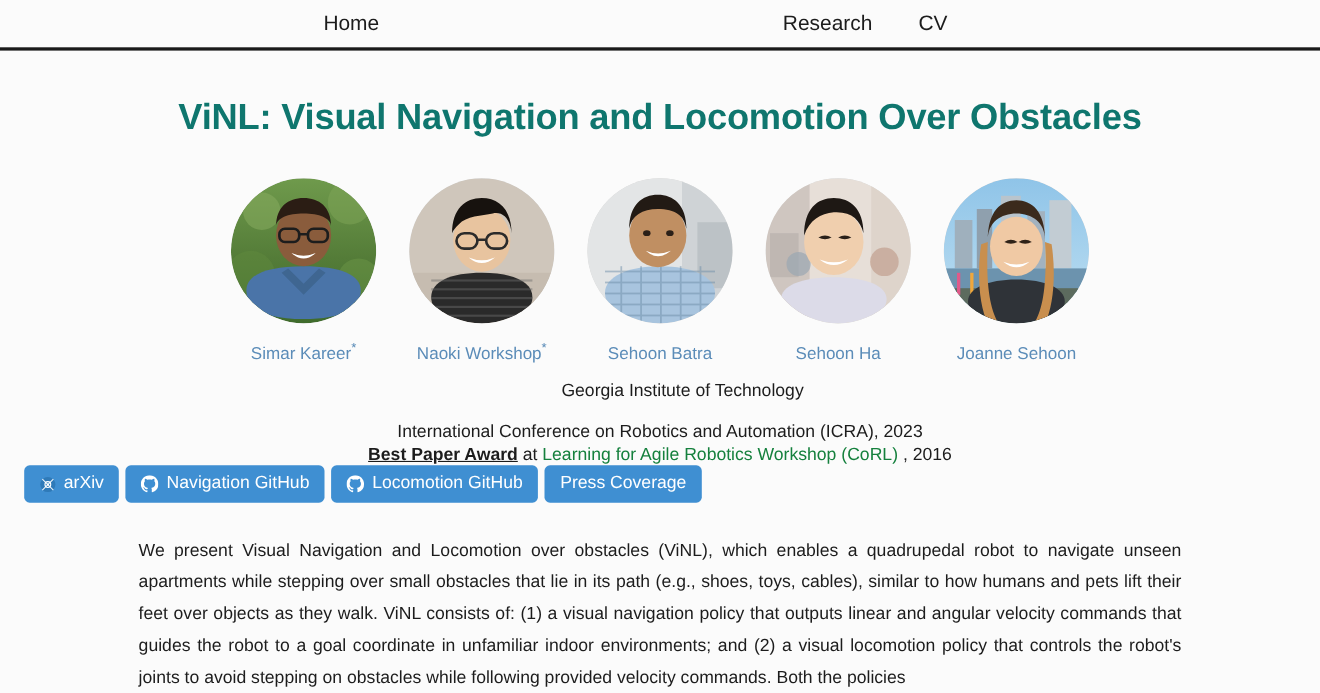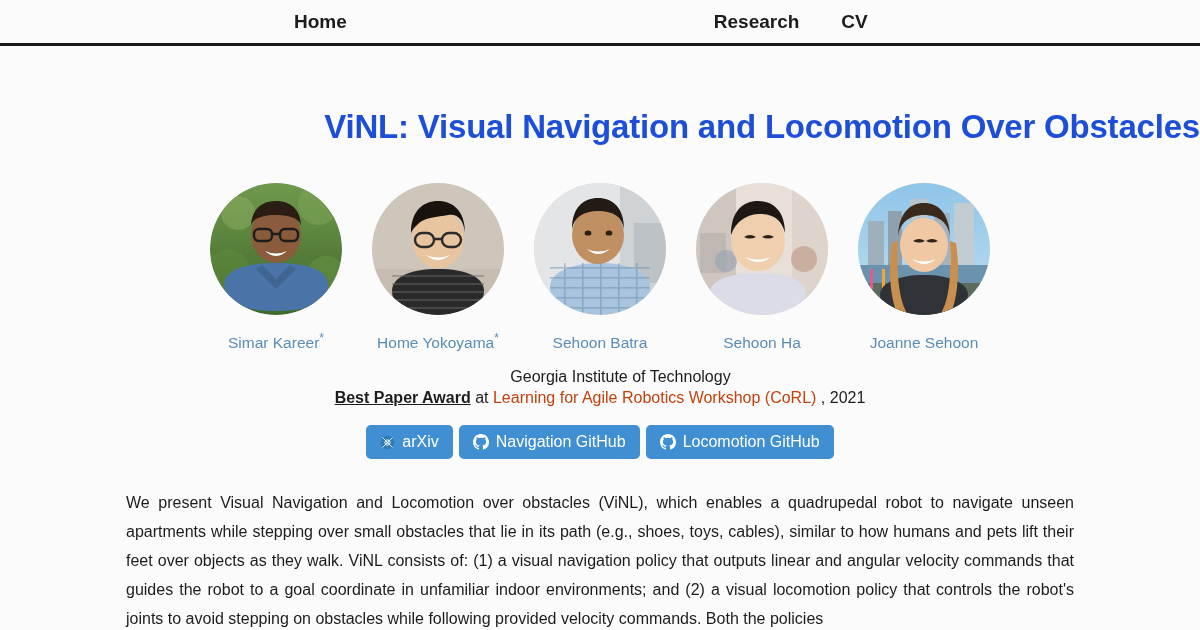--- a/index.html
+++ b/index.html
@@ -25,36 +25,35 @@
     display: flex;
     align-items: center;
   }
   .nav-link {
     font-size: 19px;
     color: #1c1c1c;
     text-decoration: none;
     line-height: 1;
     cursor: pointer;
     white-space: nowrap;
-    font-weight: bold;
   }
   .nav-home     { margin-left: 294px; }
   .nav-research { margin-left: 367px; }
   .nav-cv       { margin-left: 42px; }
 
   
   .page { padding-top: 0; }
 
   .title {
     margin: 0;
-    padding-top: 62px;
-    text-align: right;
+    padding-top: 41px;
+    text-align: center;
     font-size: 33px;
     font-weight: bold;
-    color: #1d4ed8;
+    color: #0f766e;
     letter-spacing: -0.2px;
   }
 
   
   .authors {
     margin-top: 37px;
     display: flex;
     justify-content: center;
     align-items: center;
     gap: 27px;
@@ -101,31 +100,31 @@
     margin-top: 19px;
   }
   .award {
     text-align: center;
     font-size: 16px;
     color: #1c1c1c;
     margin-top: 3px;
   }
   .award b { font-weight: bold; text-decoration: underline; }
   .award a {
-    color: #c2410c;
+    color: #15803d;
     text-decoration: none;
     cursor: pointer;
   }
 
   
   .buttons {
-    margin-top: 18px;
     display: flex;
-    justify-content: center;
+    justify-content: flex-start;
     gap: 6px;
+    padding-left: 22px;
   }
   .btn {
     background: #3f8fd2;
     color: #ffffff;
     border: none;
     border-radius: 5px;
     height: 34px;
     padding: 0 14px;
     font-size: 16px;
     font-family: "Liberation Sans", sans-serif;
@@ -223,21 +222,21 @@
             </g>
             <ellipse cx="66" cy="56" rx="26" ry="29" fill="#e8c49f"></ellipse>
             <path d="M39 50 C39 28 51 18 66 18 C81 18 93 28 93 50 C92 38 86 30 76 32 C66 34 52 34 45 42 C42 45 40 47 39 50Z" fill="#17120e"></path>
             <rect x="43" y="50" width="19" height="14" rx="7" fill="none" stroke="#2b2b2b" stroke-width="2.4"></rect>
             <rect x="70" y="50" width="19" height="14" rx="7" fill="none" stroke="#2b2b2b" stroke-width="2.4"></rect>
             <line x1="62" y1="56" x2="70" y2="56" stroke="#2b2b2b" stroke-width="2.4"></line>
             <path d="M54 72 Q66 82 78 72 Q66 77 54 72Z" fill="#ffffff"></path>
           </g>
         </svg>
       </div>
-      <a class="author-name"><span>Home Yokoyama</span><span class="star">*</span></a>
+      <a class="author-name"><span>Naoki Workshop</span><span class="star">*</span></a>
     </div>
 
     <div class="author">
       <div class="avatar">
         <svg viewBox="0 0 132 132">
           <defs>
               <clipPath id="c3">
                 <circle cx="66" cy="66" r="66"></circle>
               </clipPath>
             </defs>
@@ -330,25 +329,26 @@
             <path d="M54 76 Q66 86 78 76 Q66 81 54 76Z" fill="#ffffff"></path>
           </g>
         </svg>
       </div>
       <a class="author-name"><span>Joanne Sehoon</span><span class="star"></span></a>
     </div>
 
   </div>
 
   <div class="affiliation">Georgia Institute of Technology</div>
+  <div class="venue">International Conference on Robotics and Automation (ICRA), 2023</div>
   <div class="award">
     <b>Best Paper Award</b>
     <span>at</span>
     <a>Learning for Agile Robotics Workshop (CoRL)</a>
-    <span>, 2021</span>
+    <span>, 2016</span>
   </div>
 
   <div class="buttons">
 
     <button class="btn">
       <span class="aicon">
         <svg viewBox="0 0 24 24">
           <circle cx="12" cy="12" r="11" fill="#2f7ab8"></circle>
           <path d="M4 4 L20 20 M20 4 L4 20" stroke="#ffffff" stroke-width="1.6" opacity="0.9"></path>
           <circle cx="12" cy="12" r="4.2" fill="none" stroke="#ffffff" stroke-width="1.6"></circle>
@@ -369,18 +369,21 @@
 
     <button class="btn">
       <span class="gicon">
         <svg viewBox="0 0 16 16">
             <path d="M8 0C3.58 0 0 3.58 0 8c0 3.54 2.29 6.53 5.47 7.59.4.07.55-.17.55-.38 0-.19-.01-.82-.01-1.49-2.01.37-2.53-.49-2.69-.94-.09-.23-.48-.94-.82-1.13-.28-.15-.68-.52-.01-.53.63-.01 1.08.58 1.23.82.72 1.21 1.87.87 2.33.66.07-.52.28-.87.51-1.07-1.78-.2-3.64-.89-3.64-3.95 0-.87.31-1.59.82-2.15-.08-.2-.36-1.02.08-2.12 0 0 .67-.21 2.2.82.64-.18 1.32-.27 2-.27s1.36.09 2 .27c1.53-1.04 2.2-.82 2.2-.82.44 1.1.16 1.92.08 2.12.51.56.82 1.27.82 2.15 0 3.07-1.87 3.75-3.65 3.95.29.25.54.73.54 1.48 0 1.07-.01 1.93-.01 2.2 0 .21.15.46.55.38A8.01 8.01 0 0 0 16 8c0-4.42-3.58-8-8-8z"></path>
           </svg>
       </span>
       <span>Locomotion GitHub</span>
     </button>
 
+    <button class="btn">
+      <span>Press Coverage</span>
+    </button>
 
   </div>
 
   <div class="abstract">We present Visual Navigation and Locomotion over obstacles (ViNL), which enables a quadrupedal robot to navigate unseen apartments while stepping over small obstacles that lie in its path (e.g., shoes, toys, cables), similar to how humans and pets lift their feet over objects as they walk. ViNL consists of: (1) a visual navigation policy that outputs linear and angular velocity commands that guides the robot to a goal coordinate in unfamiliar indoor environments; and (2) a visual locomotion policy that controls the robot's joints to avoid stepping on obstacles while following provided velocity commands. Both the policies</div>
 
 </div>
 
 </body></html>

